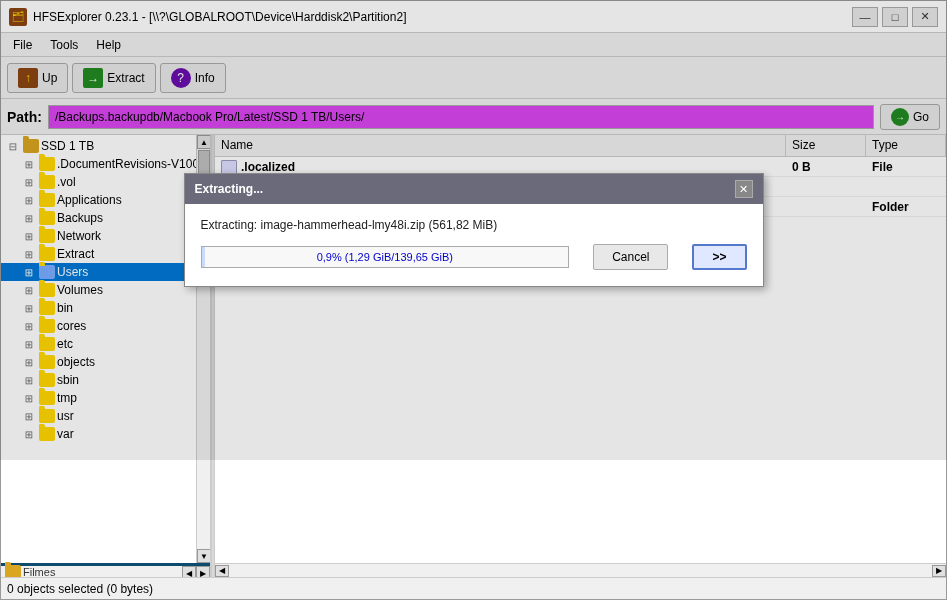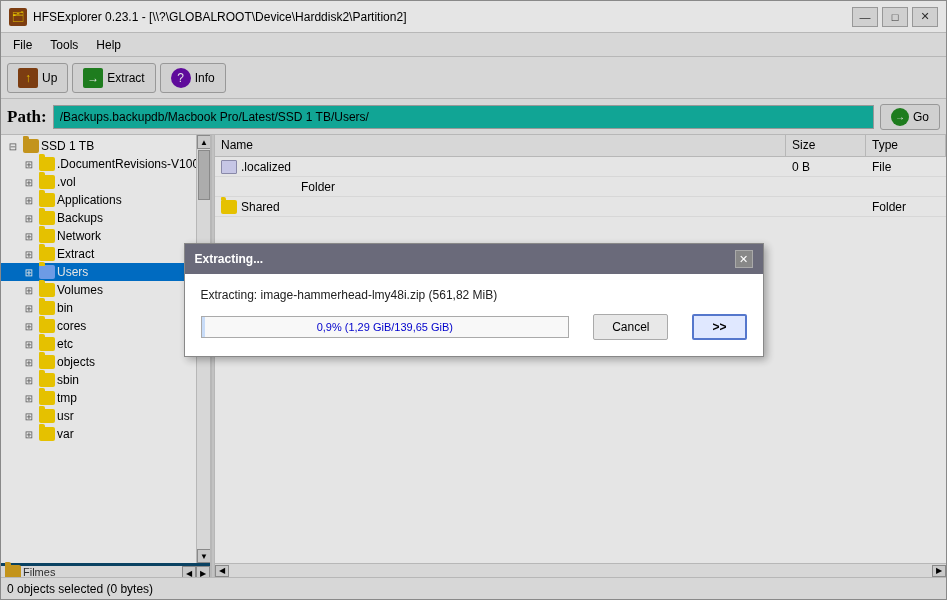--- a/index.html
+++ b/index.html
@@ -144,32 +144,31 @@
     .path-bar {
       background: #f0f0f0;
       border-bottom: 1px solid #ccc;
       padding: 4px 6px;
       display: flex;
       align-items: center;
       gap: 6px;
       height: 36px;
     }
     .path-label {
-      font-size: 17px;
+      font-size: 14px;
       font-weight: bold;
       white-space: nowrap;
-      font-family: Liberation Serif, serif;
     }
     .path-input {
       flex: 1;
       height: 24px;
       border: 1px solid #aaa;
       padding: 2px 6px;
       font-size: 12px;
-      background: #14b8a6;
+      background: #d946ef;
     }
     .go-btn {
       display: flex;
       align-items: center;
       gap: 4px;
       padding: 3px 10px;
       background: #e8e8e8;
       border: 1px solid #aaa;
       cursor: pointer;
       border-radius: 3px;
@@ -289,20 +288,21 @@
     }
     .col-name { flex: 1; min-width: 200px; }
     .col-size { width: 80px; }
     .col-type { width: 80px; }
     .file-row {
       display: flex;
       align-items: center;
       border-bottom: 1px solid #f0f0f0;
       height: 20px;
       cursor: pointer;
+      font-weight: bold;
     }
     .file-cell {
       padding: 2px 6px;
       font-size: 12px;
       white-space: nowrap;
       overflow: hidden;
       text-overflow: ellipsis;
     }
     .file-icon {
       width: 16px;
@@ -347,21 +347,21 @@
       display: flex;
       align-items: center;
     }
 
     
     .modal-overlay {
       position: fixed;
       top: 0;
       left: 0;
       width: 947px;
-      height: 600px;
+      height: 460px;
       background: rgba(0,0,0,0.1);
       display: flex;
       align-items: center;
       justify-content: center;
       z-index: 100;
     }
 
     
     .dialog {
       background: white;

